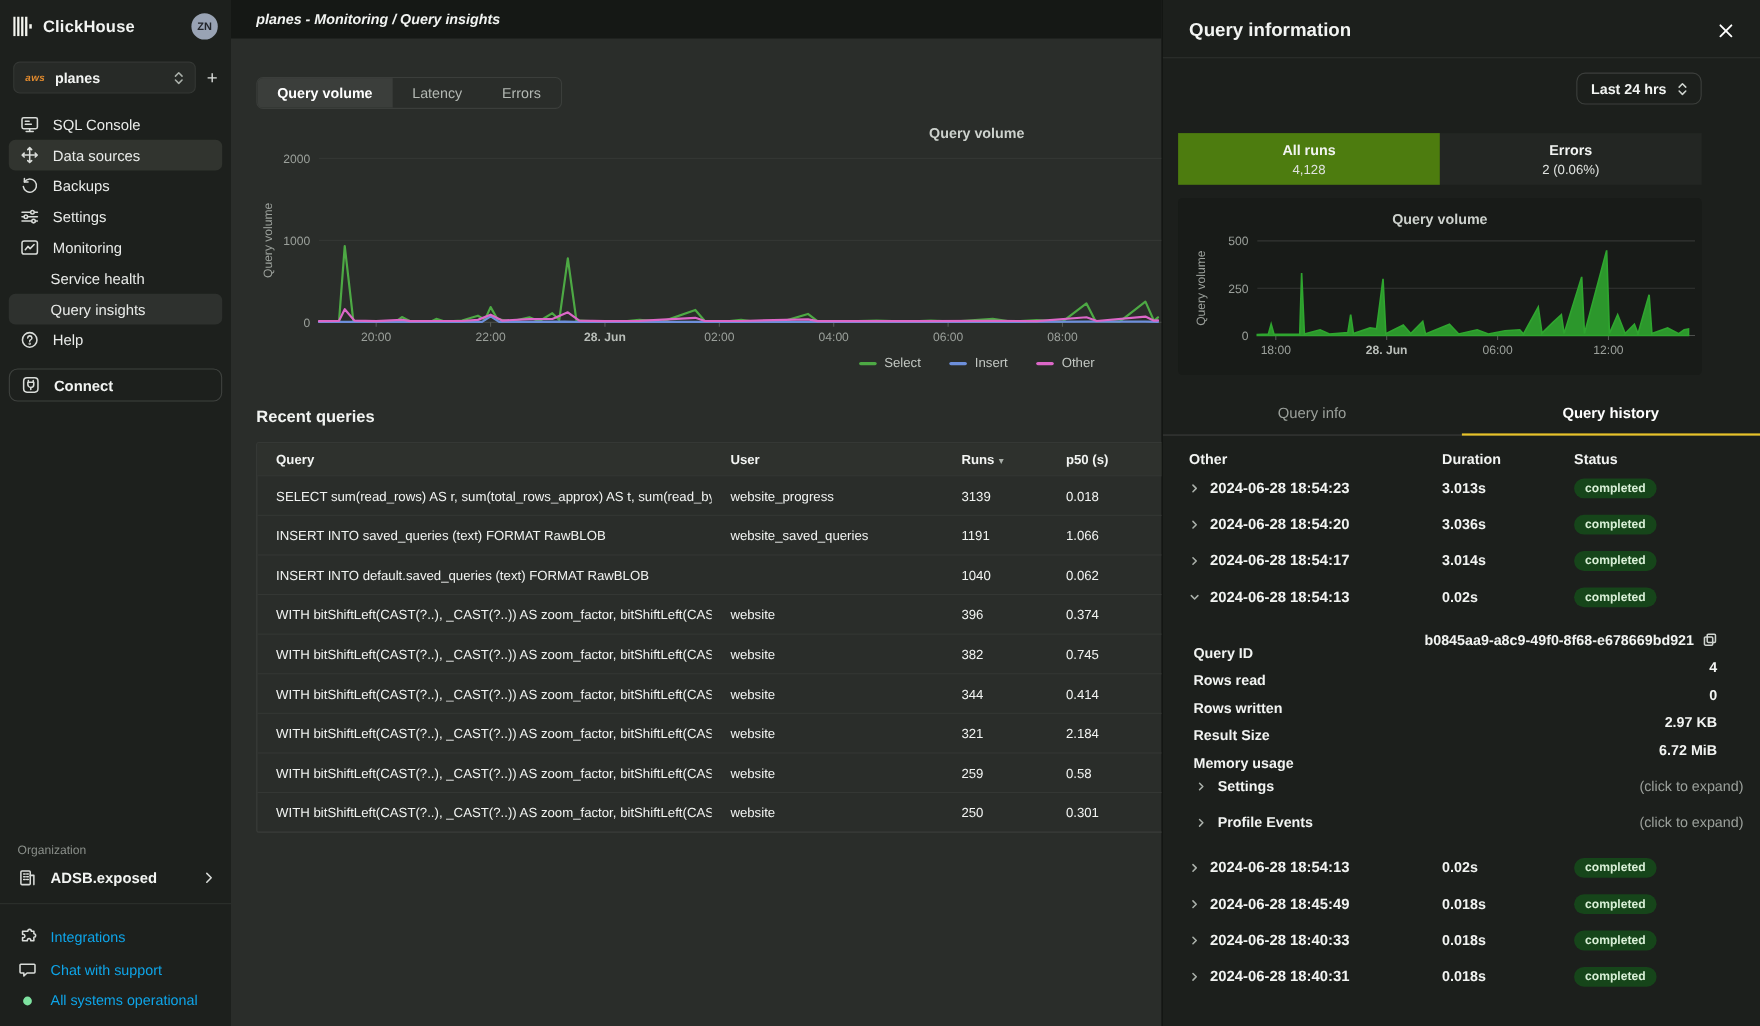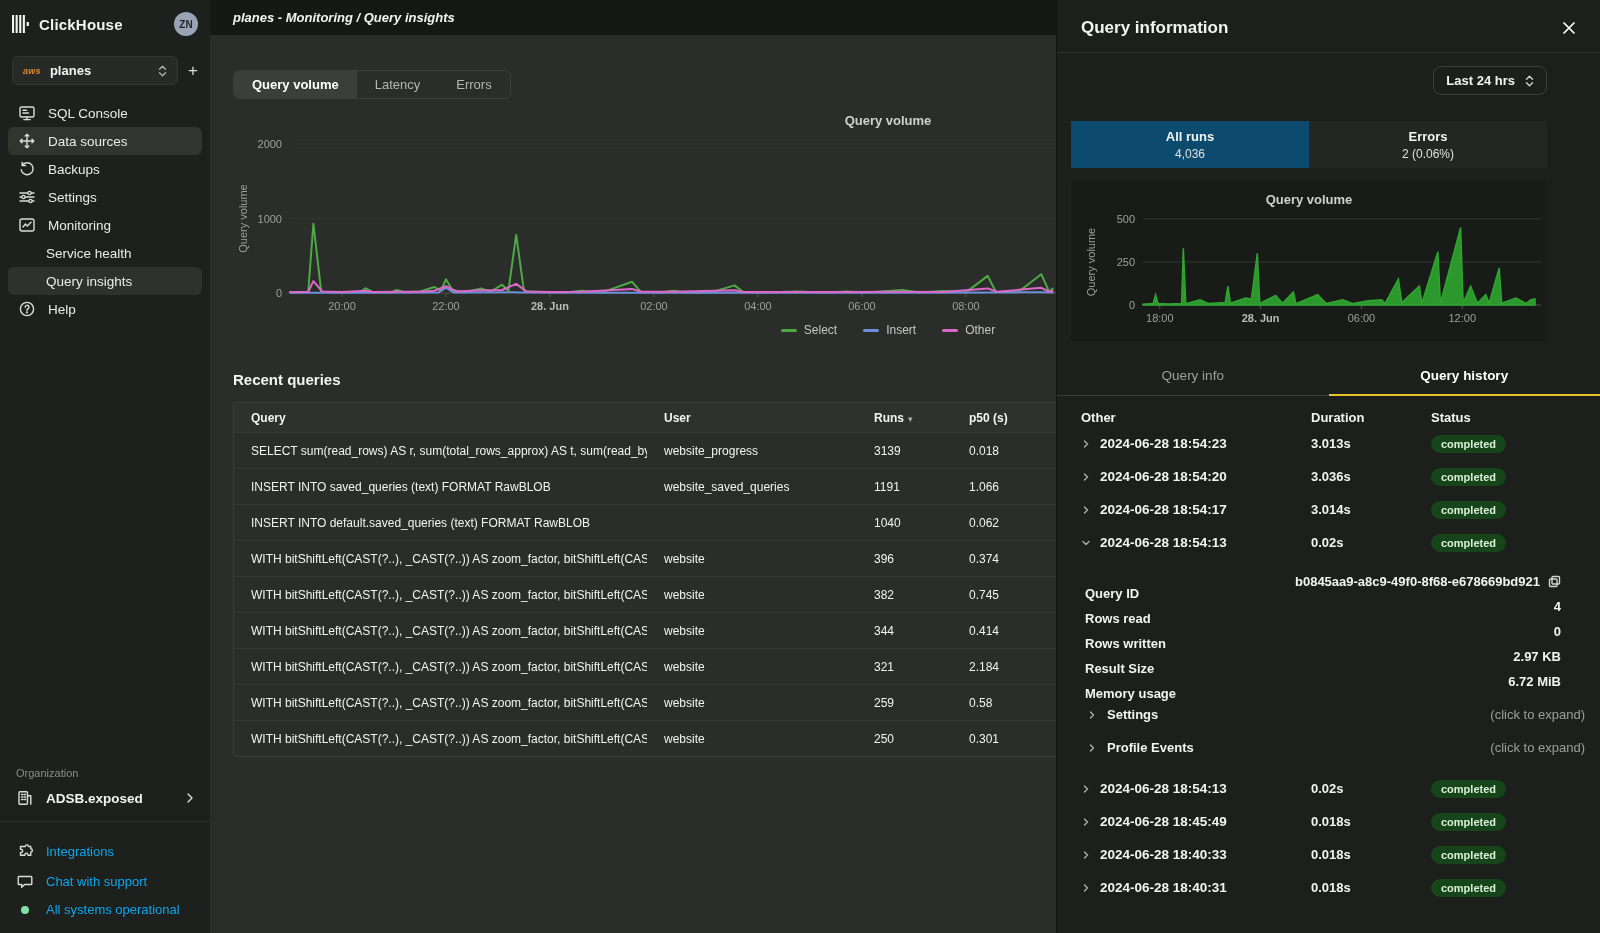--- a/index.html
+++ b/index.html
@@ -70,21 +70,21 @@
   
   .panel{width:544px;height:933px;flex:none;background:var(--bg-panel);border-left:1px solid #101310;overflow:hidden;}
   .panel-head{display:flex;align-items:center;justify-content:space-between;padding:18px 24px 14px;text-align:center;}
   .panel-title{font-size:17px;font-weight:700;}
   .panel-close{cursor:pointer;}
   .panel-divider{border-top:1px solid #2d302d;}
   .range-row{display:flex;justify-content:flex-end;padding:13px 53px 12px 24px;}
   .range-select{display:flex;align-items:center;gap:10px;border:1px solid #3c3f3c;border-radius:8px;height:29px;padding:0 12px;font-size:13px;font-weight:600;cursor:pointer;}
   .sum-tabs{display:flex;margin:14px 53px 0 14px;}
   .sum-tab{flex:1;height:47px;display:flex;flex-direction:column;align-items:center;justify-content:center;background:#232623;cursor:pointer;}
-  .sum-tab.active{background:#0c4a6e;}
+  .sum-tab.active{background:#4d7c0f;}
   .sum-tab-label{font-size:13px;font-weight:700;}
   .sum-tab-value{font-size:12px;color:#dfe2df;margin-top:3px;}
   .mini-card{margin:12px 53px 0 14px;background:var(--bg-chartcard);border-radius:4px;padding:12px 8px 10px;}
   .mini-title{text-align:center;font-size:13px;font-weight:600;color:#cdd2cd;margin-bottom:6px;}
   .info-tabs{display:flex;margin-top:18px;border-bottom:1px solid #3a3d3a;}
   .info-tab{flex:1;text-align:center;padding:9px 0 11px;font-size:13.5px;color:#9ba09b;cursor:pointer;position:relative;}
   .info-tab.active{color:#fff;font-weight:600;border-bottom:2px solid var(--yellow);margin-bottom:-1px;}
   .hist-head{display:grid;grid-template-columns:230px 120px auto;padding:14px 24px 2px;font-size:13px;font-weight:700;}
   .hist-row{display:grid;grid-template-columns:230px 120px auto;align-items:center;padding:0 24px;height:33px;cursor:pointer;}
   .hist-time{display:flex;align-items:center;gap:9px;font-size:13.5px;font-weight:600;}
@@ -196,20 +196,31 @@
           <svg width="18" height="18" viewBox="0 0 18 18" class="ico">
             <circle cx="9" cy="9" r="6.6"></circle>
             <path d="M7.2 7.2a1.9 1.9 0 1 1 2.6 1.8c-.6.3-.8.7-.8 1.3"></path>
             <circle cx="9" cy="12.4" r=".4"></circle>
           </svg>
         </span>
         <span>Help</span>
       </div>
     </div>
 
+  <div class="connect-wrap">
+    <div class="connect-btn">
+      <span>
+        <svg width="18" height="18" viewBox="0 0 18 18" class="ico">
+            <rect x="2.5" y="2.5" width="13" height="13" rx="3"></rect>
+            <path d="M6.8 6.2V5M11.2 6.2V5M6.3 6.5h5.4v2a2.7 2.7 0 0 1-5.4 0zM9 11.3V13"></path>
+          </svg>
+      </span>
+      <span>Connect</span>
+    </div>
+  </div>
 
   <div class="side-bottom">
     <div class="org-label">Organization</div>
     <div class="org-row">
       <span>
         <svg width="18" height="18" viewBox="0 0 18 18" class="ico">
             <rect x="3" y="2.8" width="8.5" height="12.4" rx="1"></rect>
             <path d="M11.5 6.8h3.3v8.4M5.5 5.5h1.4M8.3 5.5h1.4M5.5 8h1.4M8.3 8h1.4M5.5 10.5h1.4M8.3 10.5h1.4"></path>
           </svg>
       </span>
@@ -392,21 +403,21 @@
             <path d="M1.5 4.2 4.5 1.2 7.5 4.2"></path>
             <path d="M1.5 7.8 4.5 10.8 7.5 7.8"></path>
           </svg>
       </span>
     </div>
   </div>
 
   <div class="sum-tabs" id="sum-tabs">
       <div class="sum-tab active">
         <div class="sum-tab-label">All runs</div>
-        <div class="sum-tab-value">4,036</div>
+        <div class="sum-tab-value">4,128</div>
       </div>
       <div class="sum-tab">
         <div class="sum-tab-label">Errors</div>
         <div class="sum-tab-value">2 (0.06%)</div>
       </div>
     </div>
 
   <div class="mini-card">
     <div class="mini-title">Query volume</div>
     <svg id="panel-chart-svg" width="462" height="118">

